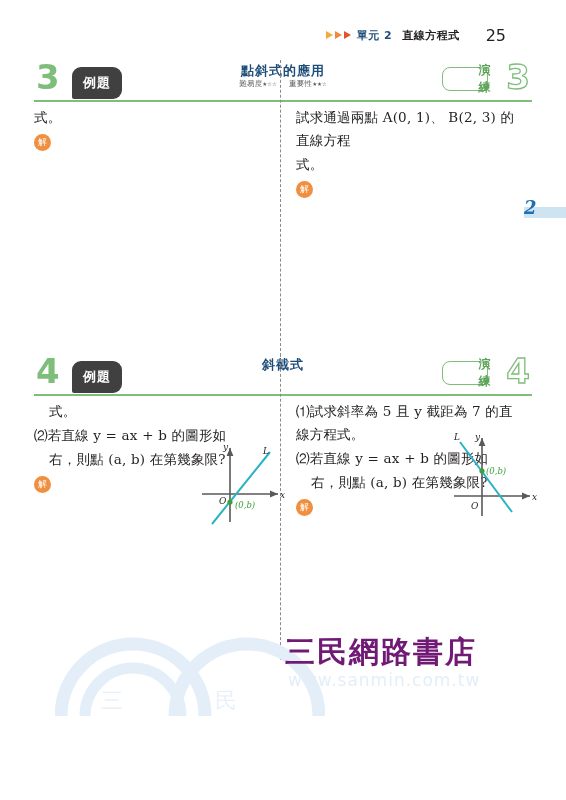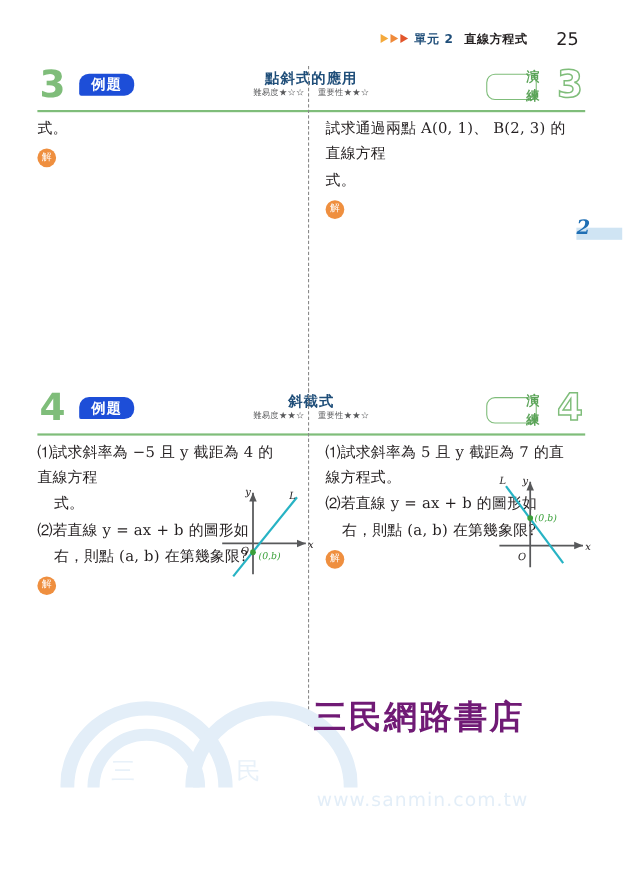--- a/index.html
+++ b/index.html
@@ -22,21 +22,21 @@
   
   .run-header {
     position: absolute;
     top: 24px;
     left: 0;
     width: 566px;
     height: 22px;
     display: flex;
     align-items: center;
     justify-content: flex-end;
-    padding-right: 40px;
+    padding-right: 60px;
     box-sizing: border-box;
   }
   .tri-group {
     display: flex;
     align-items: center;
     gap: 2px;
     margin-right: 6px;
   }
   .tri {
     width: 0;
@@ -113,23 +113,23 @@
     font-family: "DejaVu Sans", "Liberation Sans", sans-serif;
     font-size: 34px;
     font-weight: bold;
     color: #7fbd7a;
     line-height: 34px;
   }
   .ex-tab {
     position: absolute;
     left: 38px;
     top: 5px;
-    height: 20px;
+    height: 32px;
     padding: 0 11px;
-    background: #1d4ed8;
+    background: #404040;
     border-radius: 9px 9px 9px 2px;
     display: flex;
     align-items: center;
     justify-content: center;
   }
   .ex-tab span {
     font-family: "DejaVu Sans", "Liberation Sans", sans-serif;
     font-size: 13px;
     font-weight: bold;
     color: #ffffff;
@@ -146,21 +146,21 @@
     font-weight: bold;
     color: #1f4e79;
     letter-spacing: 1px;
   }
   .stars-row {
     position: absolute;
     left: 0;
     top: 17px;
     width: 498px;
     text-align: center;
-    font-family: Liberation Serif, serif;
+    font-family: Liberation Mono, monospace;
     font-size: 7.5px;
     color: #58595b;
     letter-spacing: .3px;
   }
   .stars-row .gap { display: inline-block; width: 12px; }
   .drill {
     position: absolute;
     right: 44px;
     top: 5px;
     width: 46px;
@@ -265,21 +265,20 @@
     letter-spacing: 2px;
   }
   .wm-url {
     position: absolute;
     left: 288px;
     top: 52px;
     font-family: "DejaVu Sans", "Liberation Sans", sans-serif;
     font-size: 17px;
     color: #e3eef8;
     letter-spacing: 1px;
-    margin-top: 48px;
   }
 </style>
 </head>
 <body>
 
 <div class="page">
 
   <div class="run-header">
     <span class="tri-group">
       <span class="tri t1"></span>
@@ -329,35 +328,31 @@
     </div>
   </div>
 
   <div class="block" style="top:356px;">
     <div class="block-head">
       <div class="ex-num">4</div>
       <div class="ex-tab">
         <span>例題</span>
       </div>
       <div class="sec-title">斜截式</div>
-      <div class="stars-row">
-        <span>難易度</span><span>★★☆</span><span class="gap"></span><span>重要性</span><span>★★☆</span>
-      </div>
       <div class="drill">
         <span>演練</span>
       </div>
       <div class="drill-num">4</div>
       <div class="rule"></div>
     </div>
 
     <div class="cols" style="height:260px;">
       <div class="divider" style="height:306px;"></div>
 
       <div class="col left">
-        <p class="qline">⑴試求斜率為 −5 且 y 截距為 4 的直線方程</p>
         <p class="qline indent">式。</p>
         <p class="qline">⑵若直線 y = ax + b 的圖形如</p>
         <p class="qline indent">右，則點 (a, b) 在第幾象限?</p>
         <span class="ansbadge">解</span>
 
         
         <div class="fig" style="left:160px; top:38px;">
           <svg width="92" height="88" viewBox="0 0 92 88">
             <line x1="8" y1="56" x2="84" y2="56" stroke="#58595b" stroke-width="1.6"></line>
             <polygon points="84,56 76,52.6 76,59.4" fill="#58595b"></polygon>

